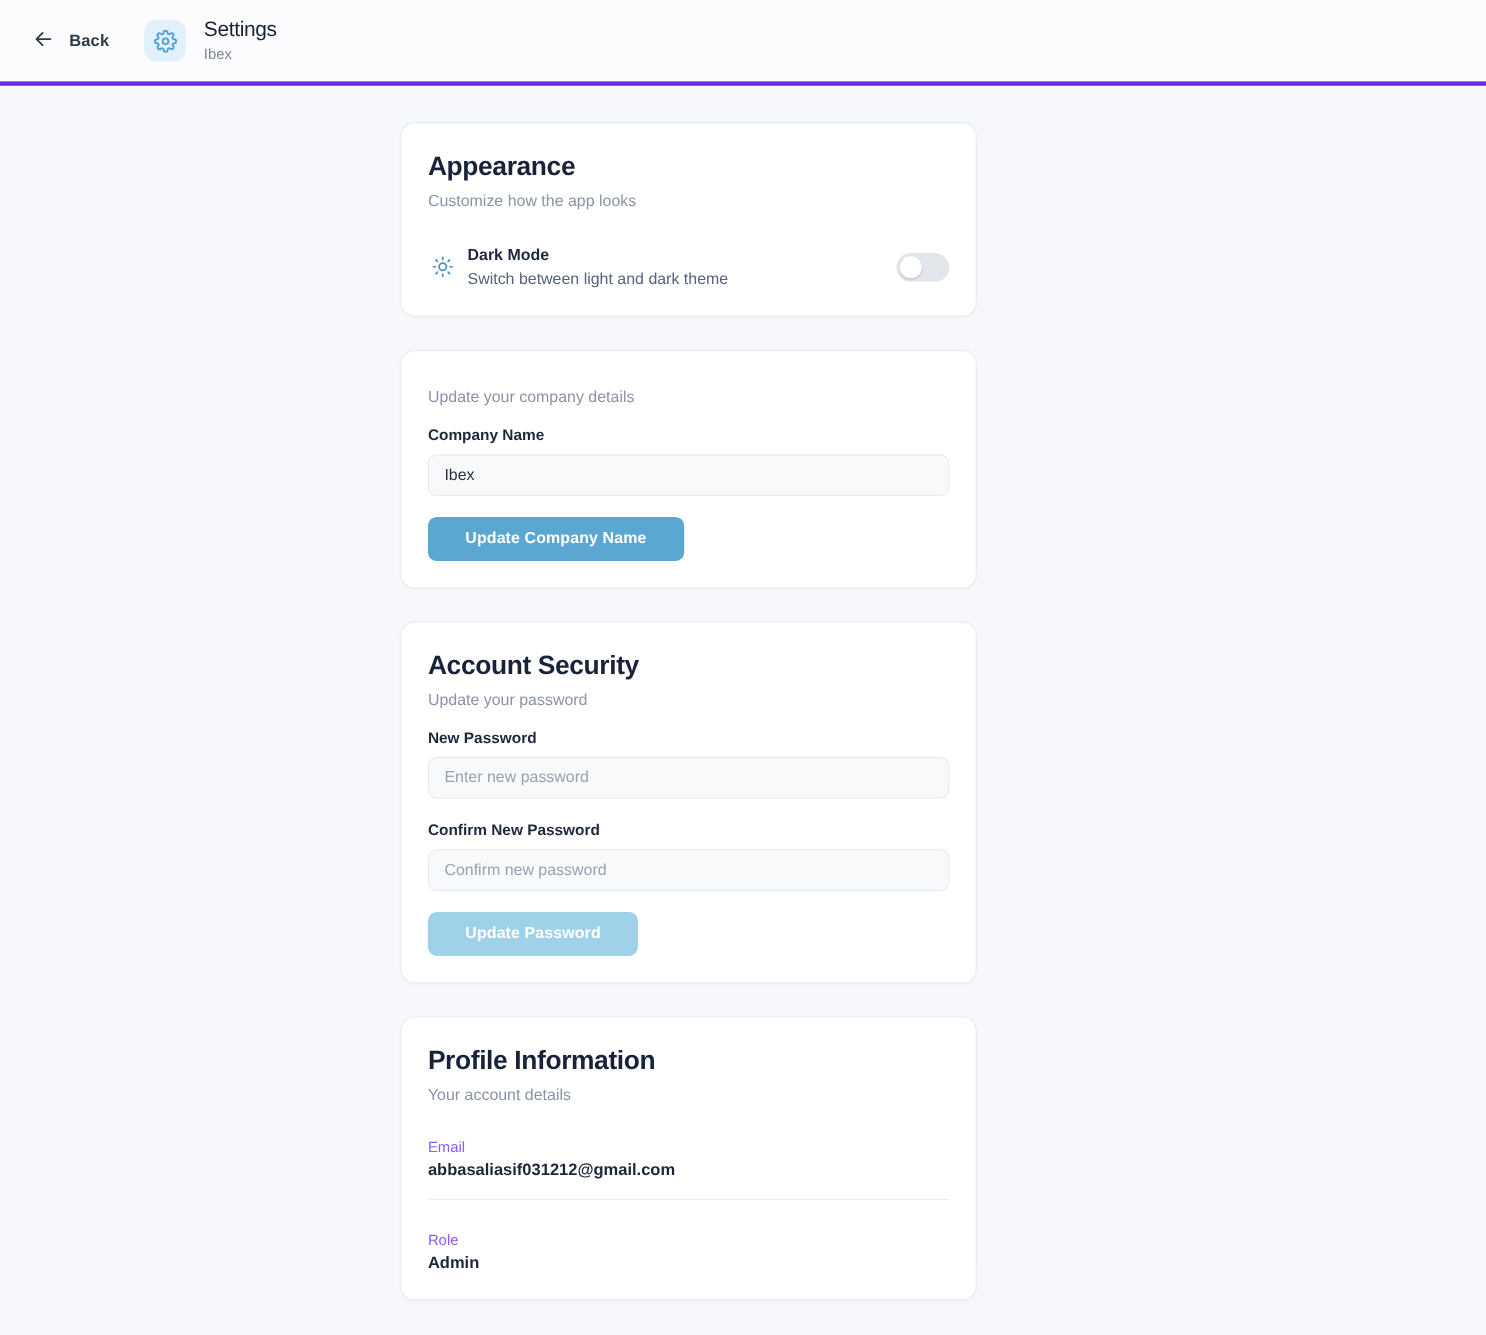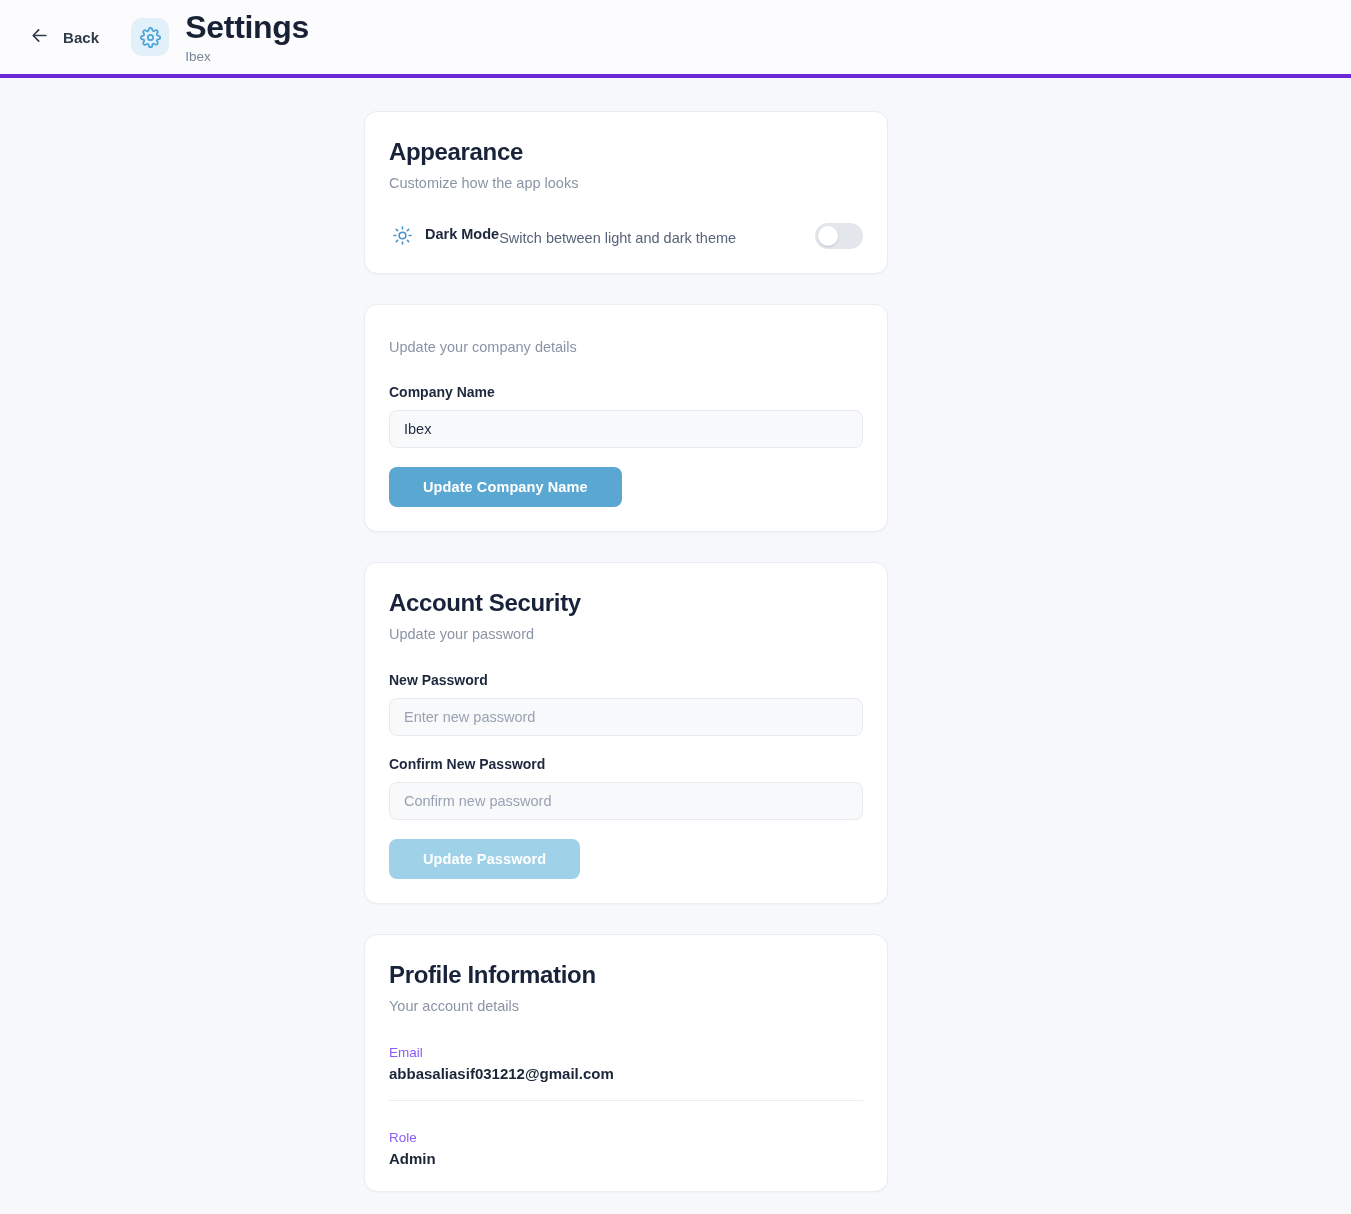--- a/index.html
+++ b/index.html
@@ -56,22 +56,22 @@
     height: 38px;
     border-radius: 11px;
     background: #e2f0fa;
     display: flex;
     align-items: center;
     justify-content: center;
     flex: 0 0 auto;
   }
   .brand-text { display: flex; flex-direction: column; line-height: 1.12; }
   .brand-title {
-    font-size: 32px;
-    font-weight: 700;
+    font-size: 19px;
+    font-weight: 400;
     color: #182234;
     letter-spacing: -.3px;
   }
   .brand-sub {
     font-size: 13.5px;
     color: #7a8799;
     margin-top: 3px;
   }
 
   
@@ -109,21 +109,21 @@
     margin-top: 30px;
   }
   .pref-icon {
     width: 26px;
     flex: 0 0 26px;
     display: flex;
     align-items: center;
     justify-content: center;
     margin-right: 10px;
   }
-  .pref-texts { display: flex; flex-direction: row; flex: 1 1 auto; text-align: center; }
+  .pref-texts { display: flex; flex-direction: column; flex: 1 1 auto; }
   .pref-title {
     font-size: 14.5px;
     font-weight: 700;
     color: #1d283c;
     line-height: 1.25;
   }
   .pref-desc {
     font-size: 14.5px;
     color: #56637a;
     margin-top: 4px;
@@ -145,21 +145,21 @@
     top: 3px;
     left: 3px;
     width: 20px;
     height: 20px;
     border-radius: 50%;
     background: #ffffff;
     box-shadow: 0 1px 2px rgba(15,23,42,.18);
   }
 
   
-  .field { margin-top: 28px; }
+  .field { margin-top: 16px; }
   .field + .field { margin-top: 20px; }
   .field-label {
     display: block;
     font-size: 14px;
     font-weight: 700;
     color: #1d283c;
     margin-bottom: 10px;
   }
   .text-input {
     width: 100%;

